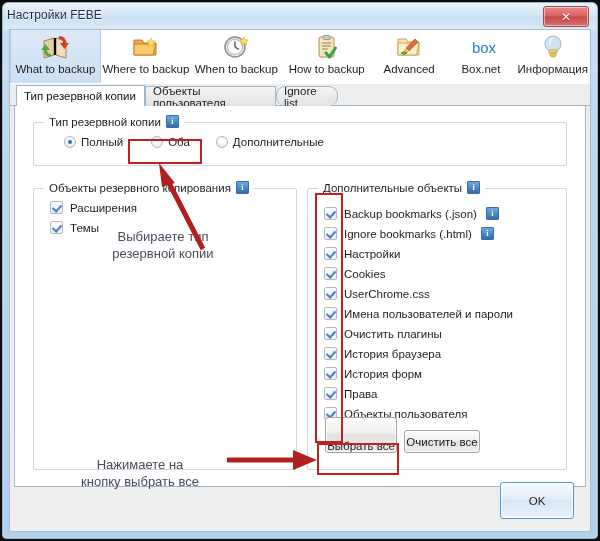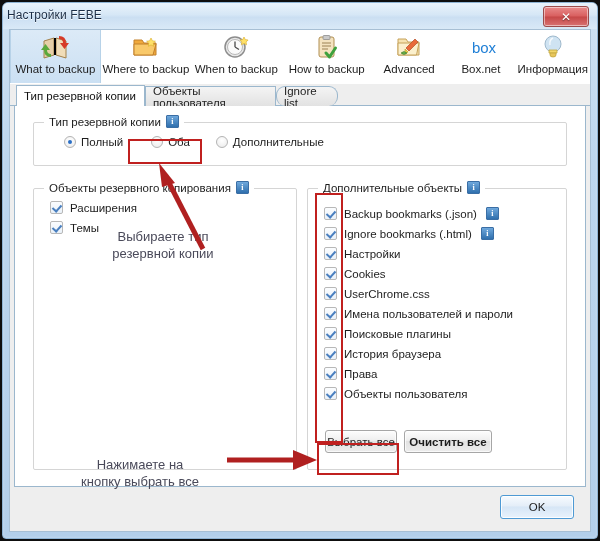--- a/index.html
+++ b/index.html
@@ -141,21 +141,21 @@
 
   .btn{
     border:1px solid #a6a6a6;border-radius:3px;
     background:linear-gradient(180deg,#fdfdfd 0%,#eeeeee 45%,#e2e2e2 50%,#ededed 100%);
     font-size:11.5px;color:#1d1d1d;
     display:flex;align-items:center;justify-content:center;
     cursor:default;box-sizing:border-box;
     box-shadow:0 0 0 1px rgba(255,255,255,.7) inset;
   }
   .ok-btn{
-    position:absolute;right:16px;bottom:12px;width:74px;height:24px;
+    position:absolute;right:16px;bottom:12px;width:74px;height:37px;
     border:1px solid #4e9ad4;border-radius:3px;
     background:linear-gradient(180deg,#f7fbff 0%,#e4eef8 45%,#d6e6f6 50%,#e8f2fc 100%);
     box-shadow:0 0 0 1px rgba(255,255,255,.85) inset;
     display:flex;align-items:center;justify-content:center;
     font-size:11.5px;color:#1d1d1d;cursor:default;box-sizing:border-box;
   }
   .annot{
     position:absolute;color:#4a4a5a;font-size:13px;line-height:17px;
     text-align:center;white-space:pre;
   }
@@ -346,40 +346,44 @@
           <div class="cb-row">
             <span class="cb on"></span>
             <span class="cb-label">UserChrome.css</span>
           </div>
           <div class="cb-row">
             <span class="cb on"></span>
             <span class="cb-label">Имена пользователей и пароли</span>
           </div>
           <div class="cb-row">
             <span class="cb on"></span>
-            <span class="cb-label">Поисковые плагины</span>
+            <span class="cb-label">Очистить плагины</span>
           </div>
           <div class="cb-row">
             <span class="cb on"></span>
             <span class="cb-label">История браузера</span>
           </div>
           <div class="cb-row">
             <span class="cb on"></span>
+            <span class="cb-label">История форм</span>
+          </div>
+          <div class="cb-row">
+            <span class="cb on"></span>
             <span class="cb-label">Права</span>
           </div>
           <div class="cb-row">
             <span class="cb on"></span>
             <span class="cb-label">Объекты пользователя</span>
           </div>
         </div>
 
-        <div class="btn" style="position:absolute;left:17px;bottom:16px;width:72px;height:23px;">
+        <div class="btn" style="position:absolute;left:17px;bottom:16px;width:72px;height:36px;align-items:flex-end;">
           <span>Выбрать все</span>
         </div>
-        <div class="btn" style="position:absolute;left:96px;bottom:16px;width:88px;height:23px;font-weight:bold;">
+        <div class="btn" style="position:absolute;left:96px;bottom:16px;width:76px;height:23px;">
           <span>Очистить все</span>
         </div>
       </div>
 
       <div class="annot" style="left:68px;top:122px;width:160px;">Выбираете тип
 резервной копии</div>
       <div class="annot" style="left:30px;top:350px;width:190px;">Нажимаете на
 кнопку выбрать все</div>
 
     </div>

